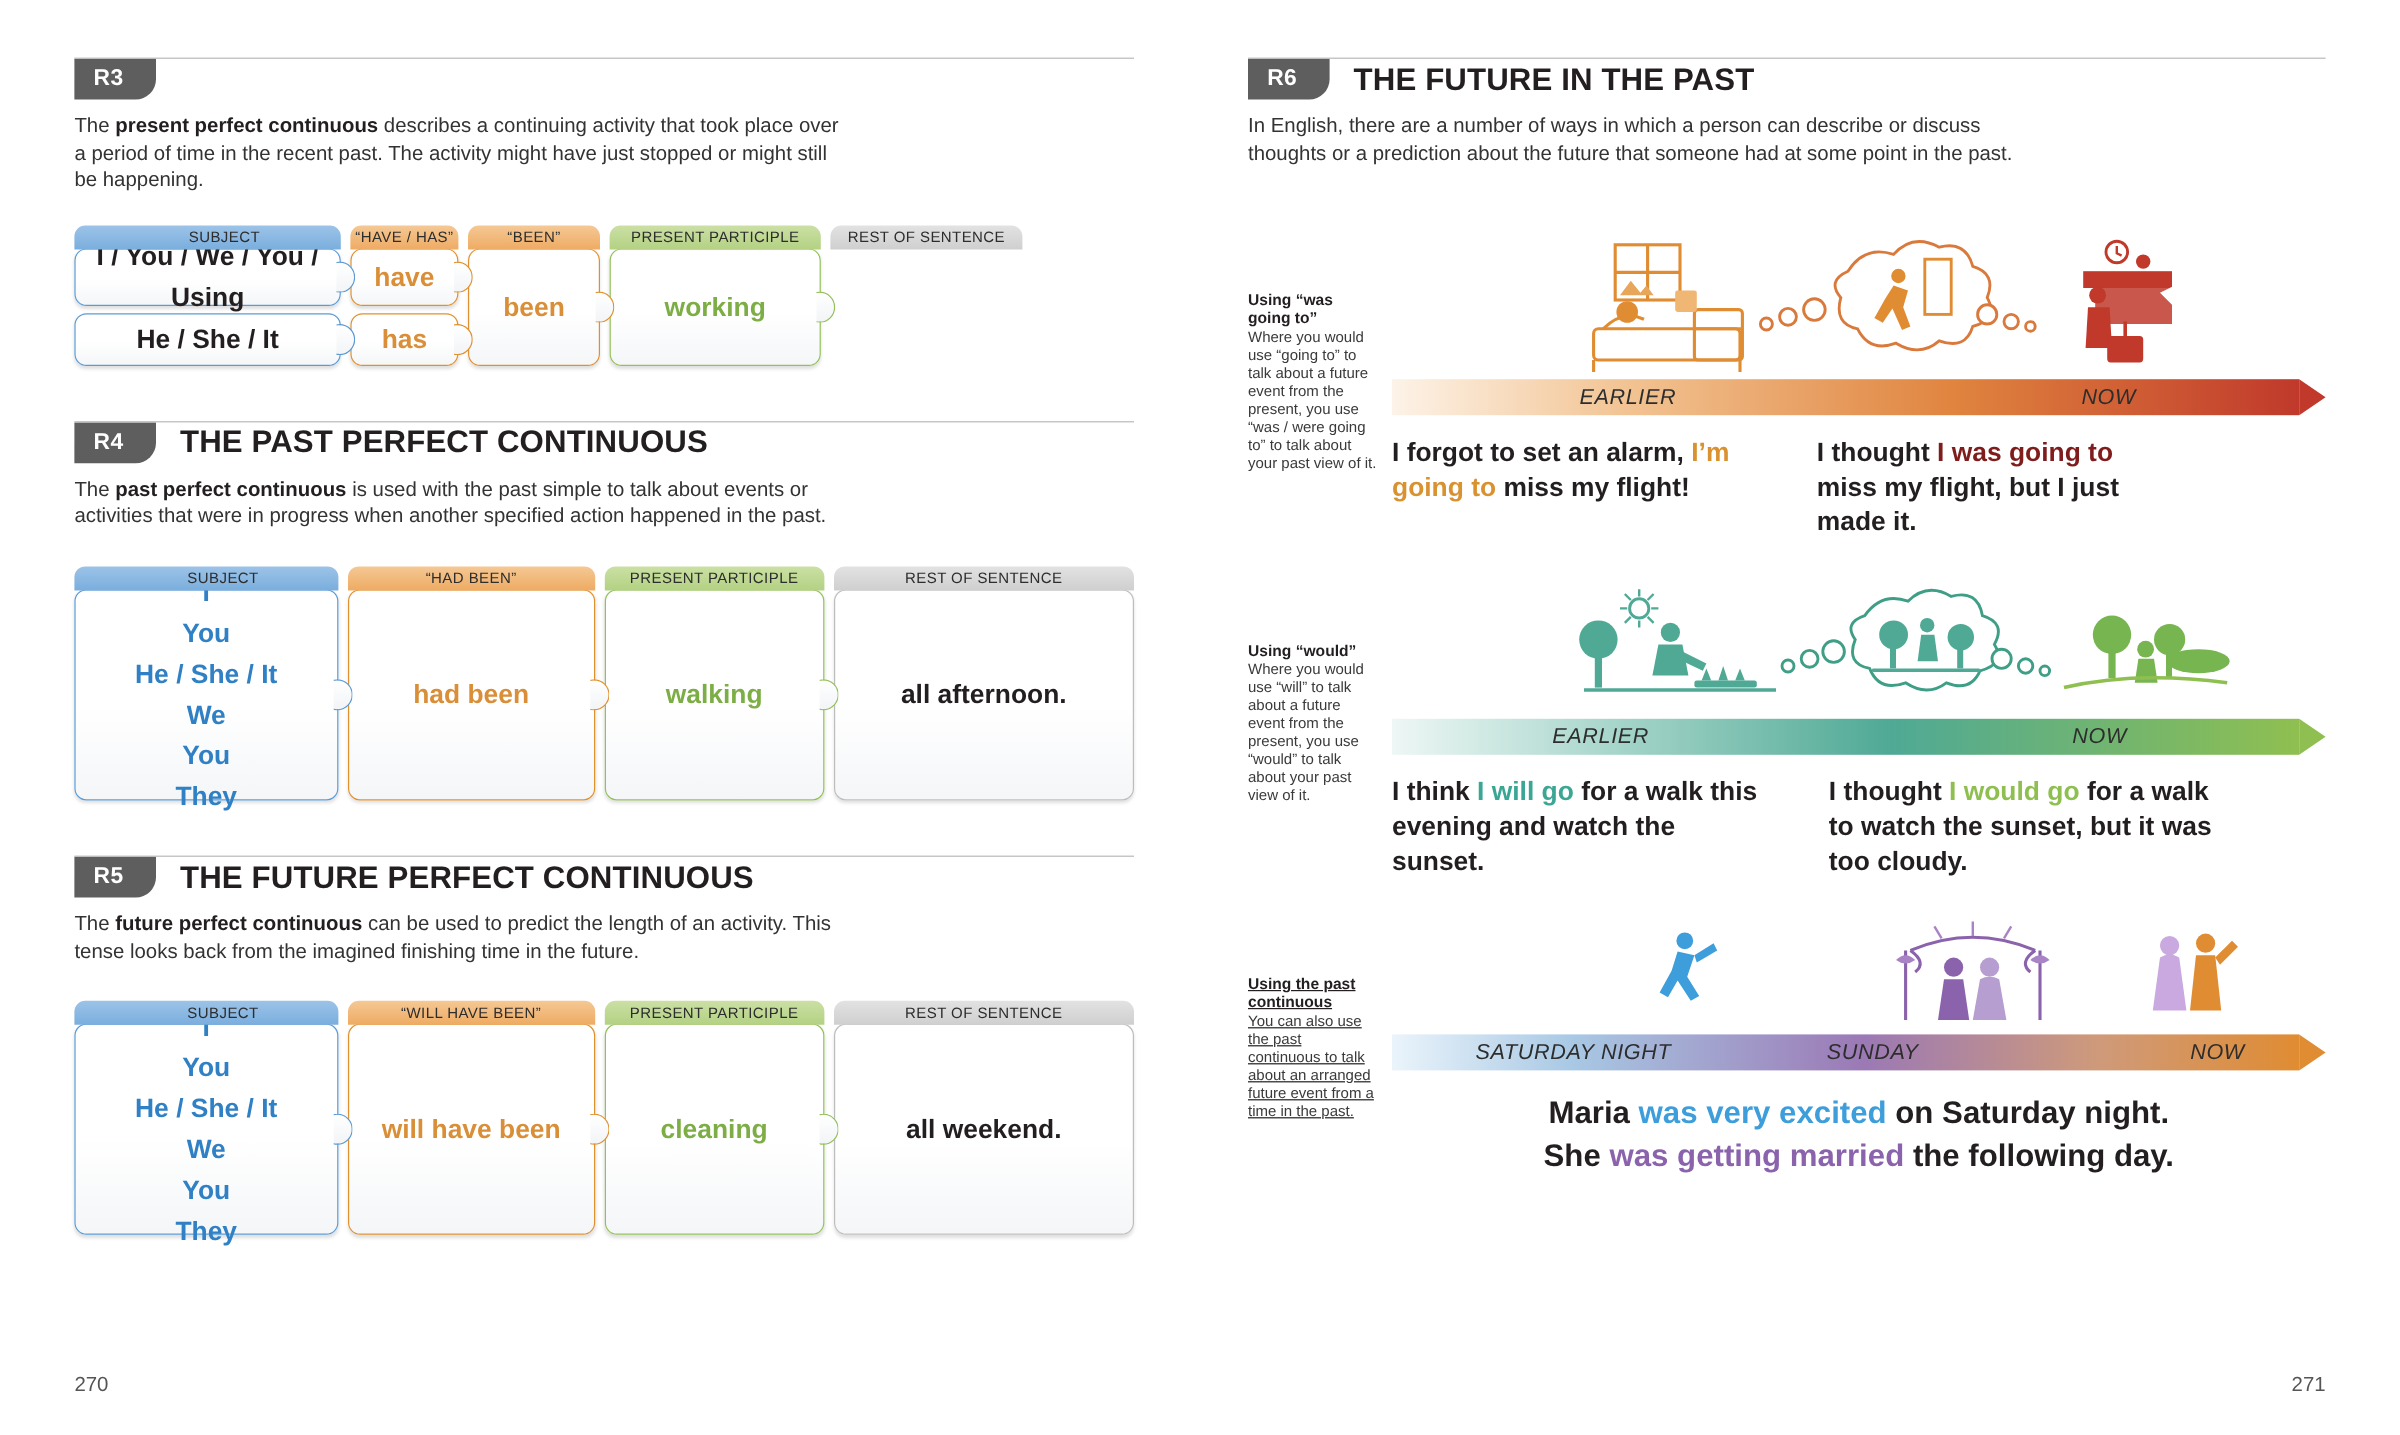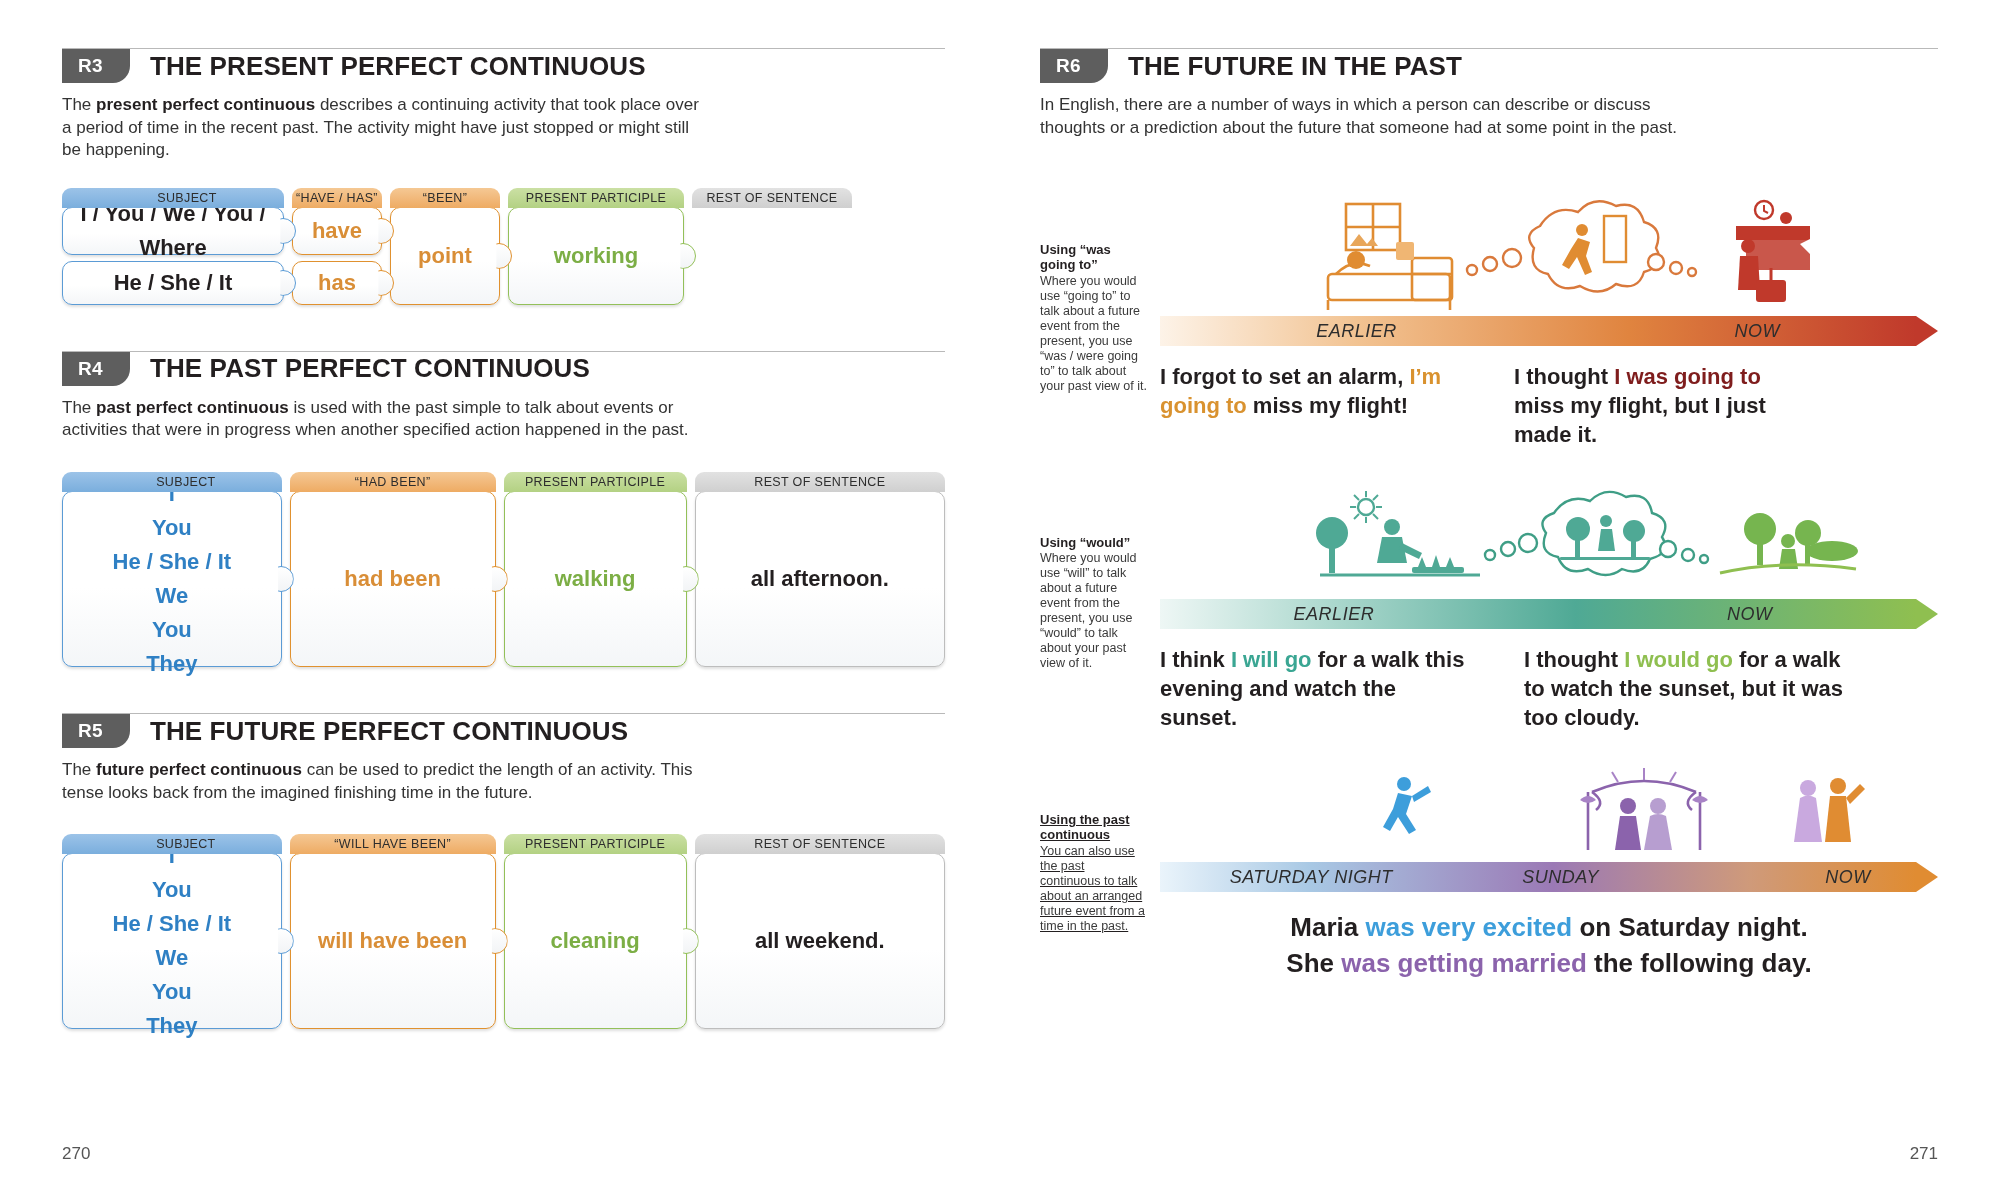--- a/index.html
+++ b/index.html
@@ -131,32 +131,31 @@
 <body>
 
 <div class="spread">
 
   <div class="page page-left">
 
     <div class="sec" style="margin-top:0;">
       <div class="sec-rule"></div>
       <div class="sec-head">
         <div class="sec-badge">R3</div>
-        <div class="sec-title">THE PRESENT PERFECT CONTINUOUS</div>
       </div>
       <div class="sec-desc">
         <span>The </span><b>present perfect continuous</b><span> describes a continuing activity that took place over a period of time in the recent past. The activity might have just stopped or might still be happening.</span>
       </div>
 
       <div class="puzzle" style="margin-top:26px;">
 
         <div class="pz" style="width:222px;">
           <div class="pz-cap cap-blue">SUBJECT</div>
           <div class="pz-body b-blue" style="height:48px;">
-            <span class="pz-text t-dark">I / You / We / You / Where</span>
+            <span class="pz-text t-dark">I / You / We / You / Using</span>
             <div class="knob k-blue"></div>
           </div>
           <div class="pz-body b-blue" style="height:44px;margin-top:6px;">
             <span class="pz-text t-dark">He / She / It</span>
             <div class="knob k-blue"></div>
           </div>
         </div>
 
         <div class="pz" style="width:90px;margin-left:8px;">
           <div class="pz-cap cap-orange">“HAVE / HAS”</div>
@@ -166,21 +165,21 @@
           </div>
           <div class="pz-body b-orange" style="height:44px;margin-top:6px;">
             <span class="pz-text t-orange">has</span>
             <div class="knob k-orange"></div>
           </div>
         </div>
 
         <div class="pz" style="width:110px;margin-left:8px;">
           <div class="pz-cap cap-orange">“BEEN”</div>
           <div class="pz-body b-orange" style="height:98px;">
-            <span class="pz-text t-orange">point</span>
+            <span class="pz-text t-orange">been</span>
             <div class="knob k-orange"></div>
           </div>
         </div>
 
         <div class="pz" style="width:176px;margin-left:8px;">
           <div class="pz-cap cap-green">PRESENT PARTICIPLE</div>
           <div class="pz-body b-green" style="height:98px;">
             <span class="pz-text t-green">working</span>
             <div class="knob k-green"></div>
           </div>

